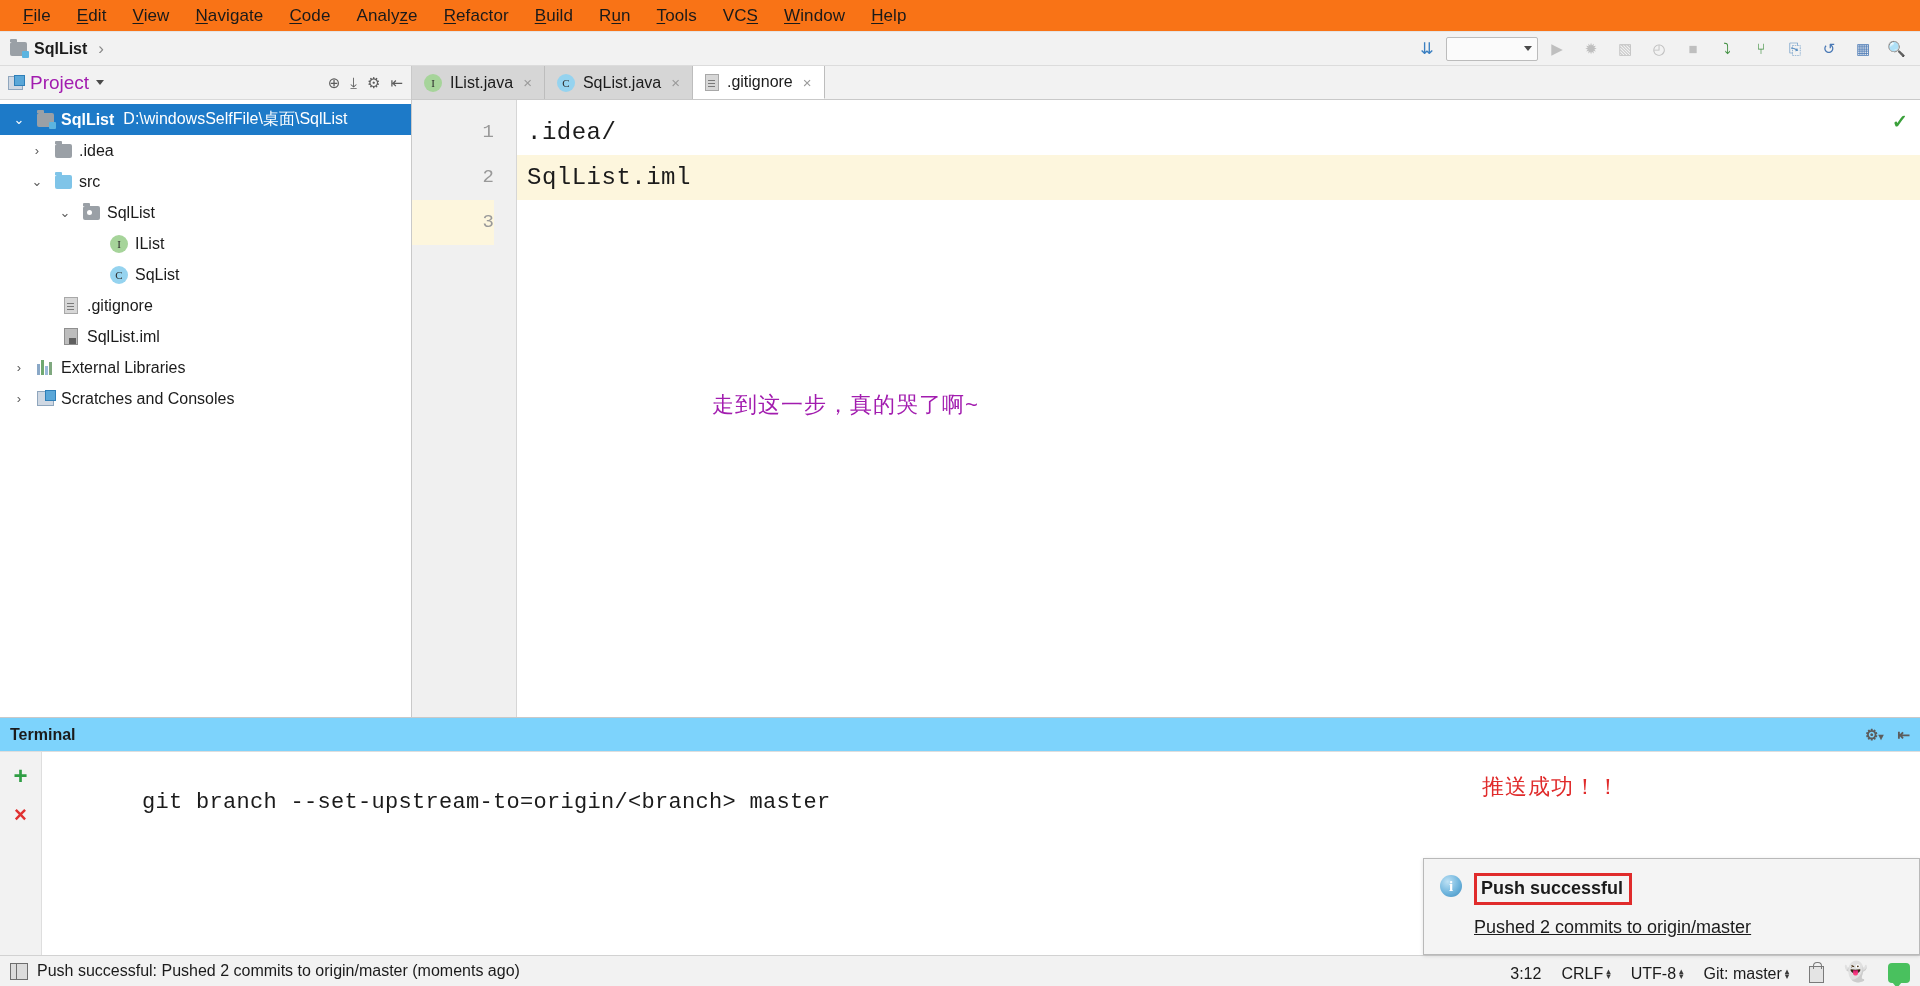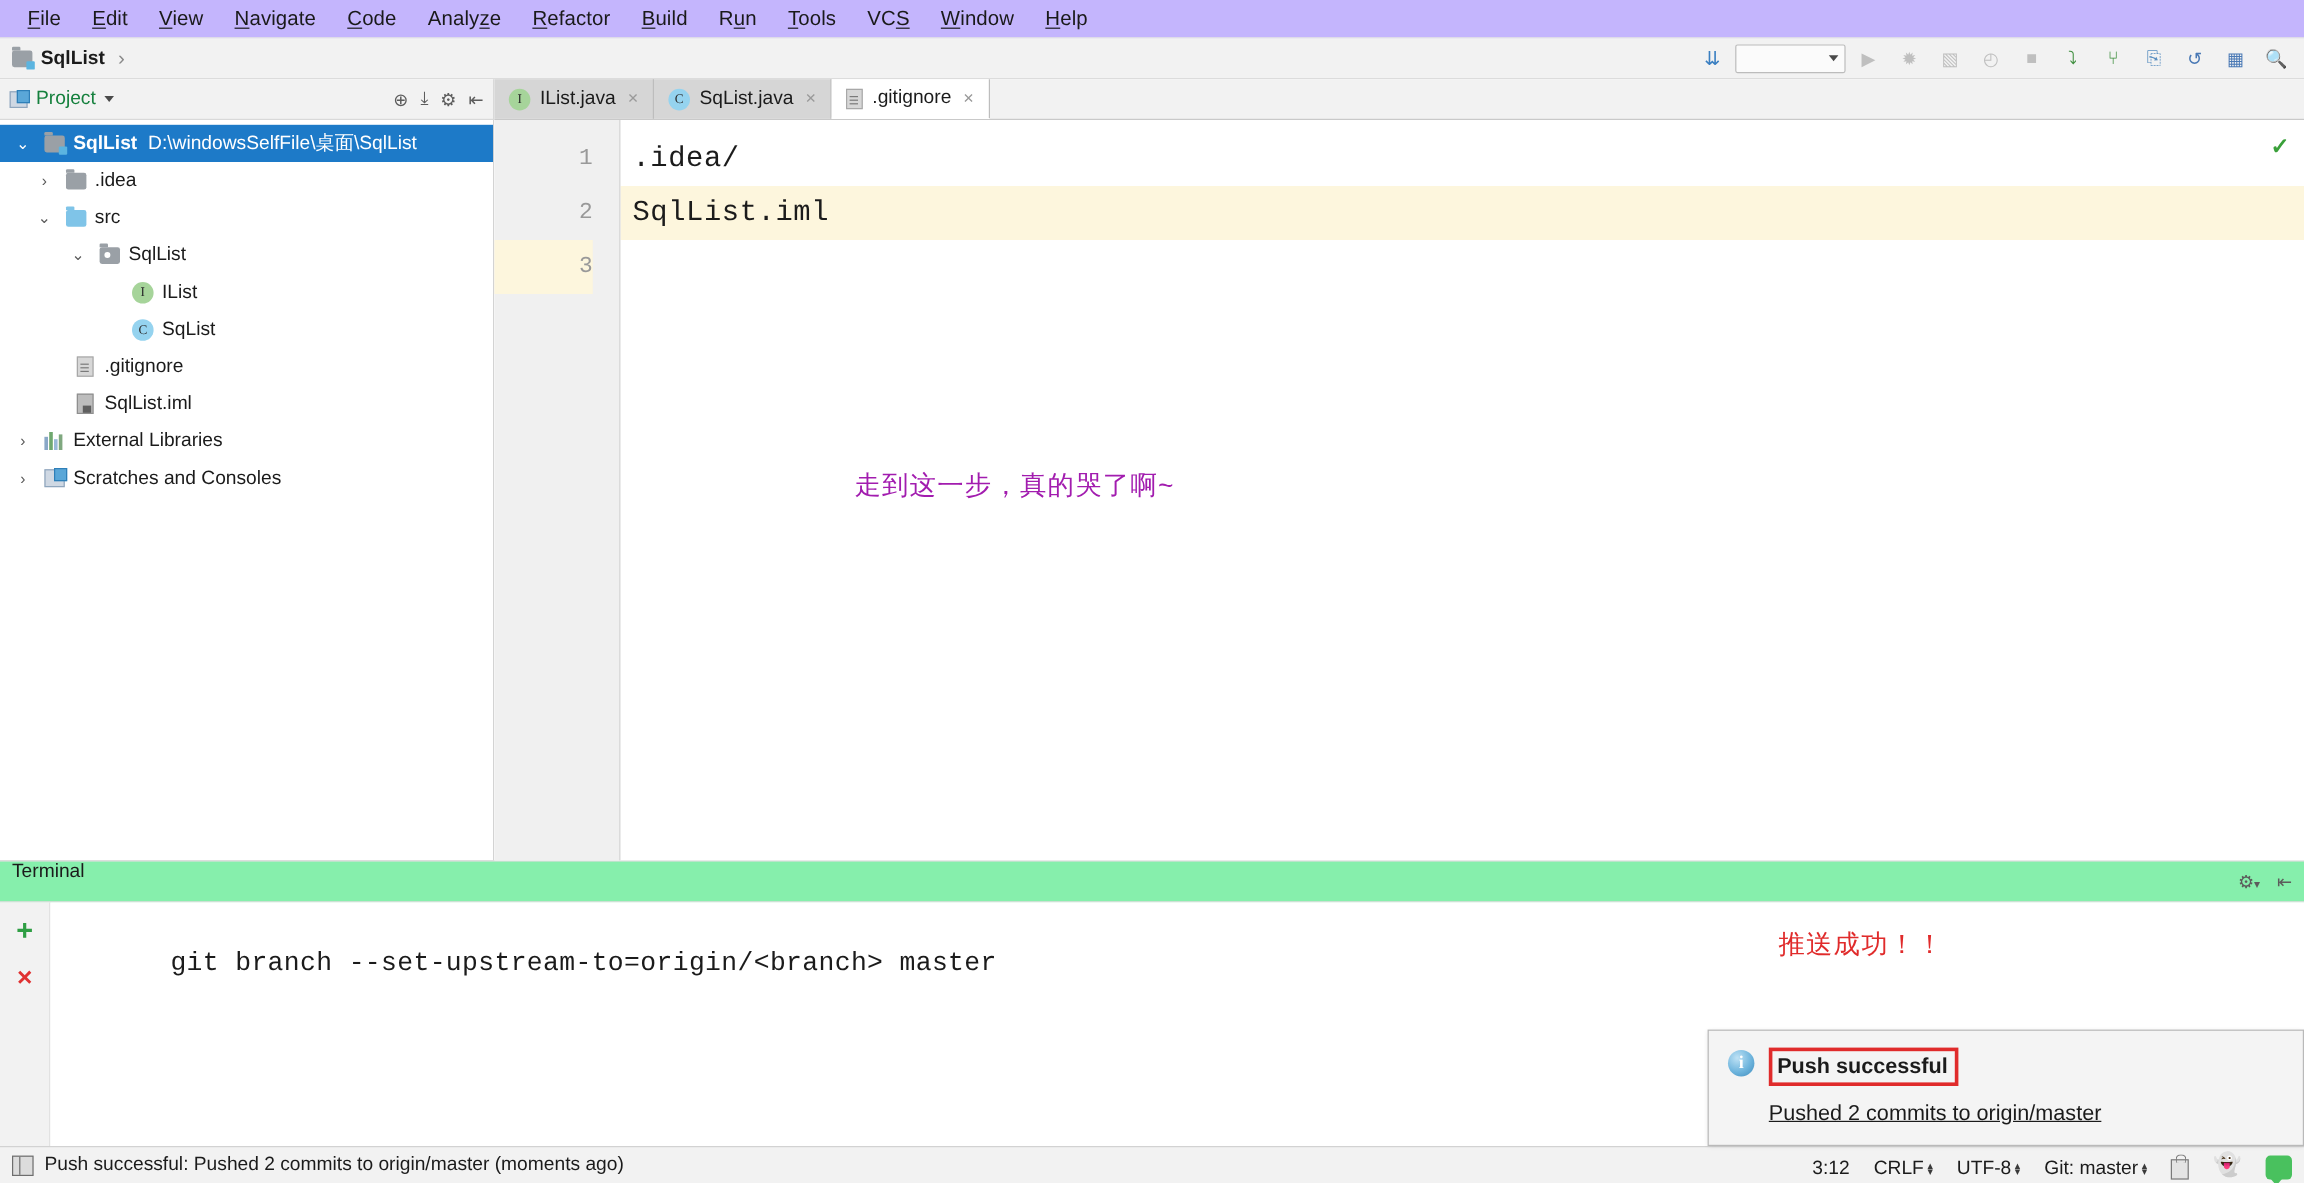--- a/index.html
+++ b/index.html
@@ -7,21 +7,21 @@
     width: 1920px; height: 986px;
     font-family: "Liberation Sans", sans-serif;
     background: #ffffff;
     overflow: hidden;
     -webkit-font-smoothing: antialiased;
   }
   .ide { position: relative; width: 1920px; height: 986px; display: flex; flex-direction: column; background:#f2f2f2; }
 
   
   .menubar {
-    height: 32px; background: #c4b5fd; display: flex; align-items: center;
+    height: 32px; background: #f97316; display: flex; align-items: center;
     padding-left: 10px; border-bottom: 1px solid #e4e4e4; flex: 0 0 32px;
   }
   .menu-item {
     font-size: 17px; color: #1a1a1a; padding: 3px 13px; cursor: default;
     letter-spacing: .1px;
   }
   .menu-item u { text-decoration: underline; text-underline-offset: 2px; }
 
   
   .navbar {
@@ -45,21 +45,21 @@
 
   
   .main { display: flex; flex: 1 1 auto; min-height: 0; }
 
   
   .sidebar { width: 412px; background: #ffffff; display: flex; flex-direction: column; border-right: 1px solid #c9c9c9; flex: 0 0 412px; }
   .sidebar-header {
     height: 34px; background: #f2f2f2; display: flex; align-items: center;
     padding: 0 8px; border-bottom: 1px solid #d9d9d9; gap: 7px;
   }
-  .sidebar-title { font-size: 16px; color: #15803d; }
+  .sidebar-title { font-size: 19px; color: #a21caf; }
   .sb-tools { margin-left: auto; display: flex; align-items: center; gap: 10px; color: #5c5c5c; font-size: 15px; }
   .tree { padding-top: 4px; flex: 1 1 auto; overflow: hidden; font-size: 16px; color: #1b1b1b; }
   .tnode { display: flex; align-items: center; height: 31px; padding-left: 6px; white-space: nowrap; cursor: default; }
   .tnode.sel { background: #1d7ac8; color: #ffffff; }
   .tnode .arrow { width: 26px; text-align: center; font-size: 13px; color: #5a5a5a; flex: 0 0 26px; }
   .tnode.sel .arrow { color: #ffffff; }
   .tnode .ico { width: 26px; flex: 0 0 26px; display: flex; align-items: center; justify-content: center; }
   .tnode .lbl { margin-left: 3px; }
   .tnode .lbl.b { font-weight: bold; }
   .tnode .sub { margin-left: 9px; font-weight: normal; }
@@ -110,22 +110,22 @@
   .code-line.hl { background: #fdf6dd; }
   .ann-red {
     position: absolute; left: 195px; top: 290px; color: #a21caf; font-size: 22px;
     font-family: "Liberation Sans", sans-serif; letter-spacing: 1px;
   }
   .check-ok { position: absolute; right: 12px; top: 10px; color: #3aa03a; font-size: 19px; font-weight: bold; }
 
   
   .terminal { flex: 0 0 238px; display: flex; flex-direction: column; background: #fff; border-top: 1px solid #c9c9c9; }
   .term-header {
-    height: 34px; background:#86efac; display: flex; padding: 0 10px;
-    font-size: 16px; color: #1b1b1b; border-bottom: 1px solid #dedede;
+    height: 34px; background:#7dd3fc; display: flex; align-items: center; padding: 0 10px;
+    font-size: 16px; color: #1b1b1b; border-bottom: 1px solid #dedede; font-weight: bold;
   }
   .term-header .right { margin-left: auto; display: flex; gap: 14px; color: #5c5c5c; font-size: 15px; align-items: center;}
   .term-body { flex: 1 1 auto; display: flex; position: relative; }
   .term-side { width: 42px; flex: 0 0 42px; background: #f2f2f2; padding-top: 12px; display: flex; flex-direction: column; align-items: center; gap: 16px; border-right: 1px solid #dedede; }
   .term-side .plus { color: #2f9e44; font-size: 24px; line-height: 1; font-weight: bold; }
   .term-side .xx { color: #e03131; font-size: 22px; line-height: 1; font-weight: bold; }
   .term-content { flex: 1 1 auto; position: relative; background: #fff; padding: 38px 0 0 100px; }
   .term-line { font-family: "Liberation Mono", monospace; font-size: 22px; color: #1b1b1b; letter-spacing: .3px; }
   .term-red {
     position: absolute; right: 300px; top: 20px; color: #e02b2b;

